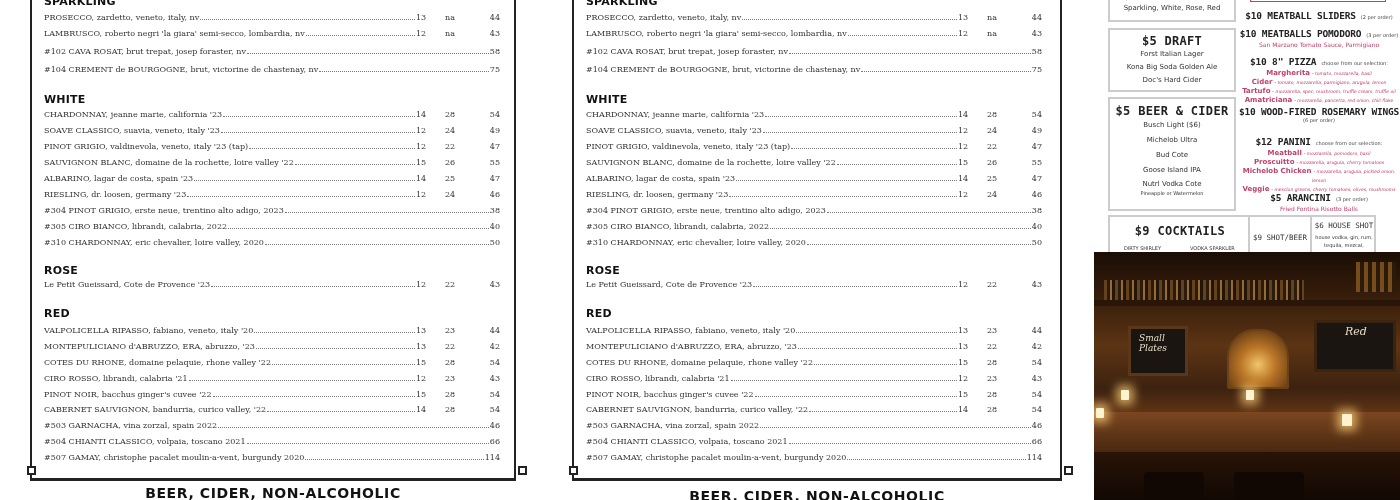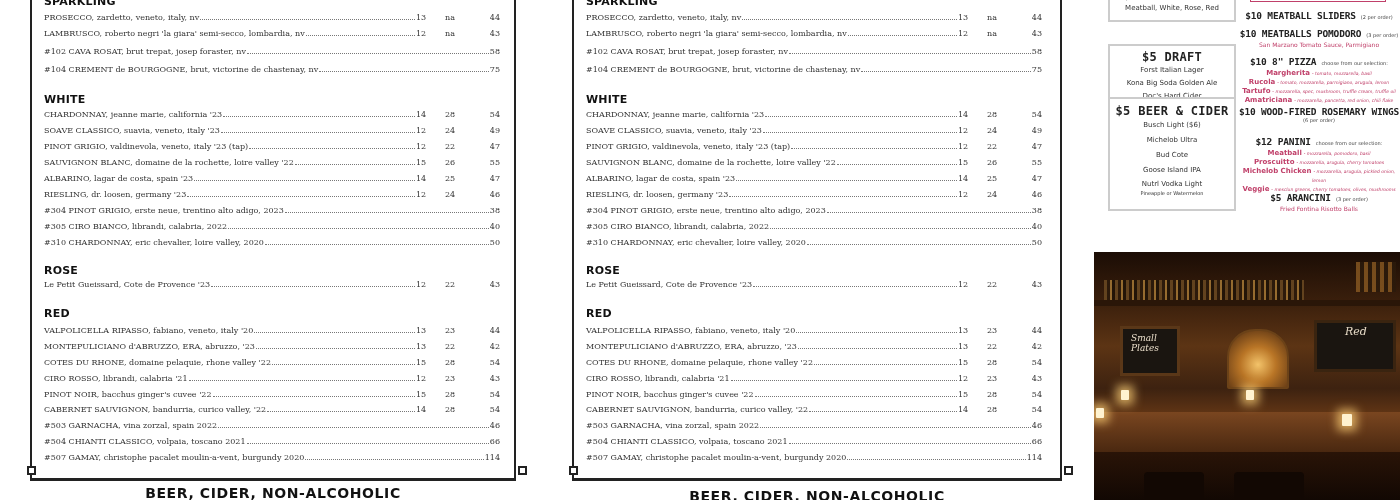--- a/index.html
+++ b/index.html
@@ -408,54 +408,64 @@
       <span class="dots"></span>
       <span class="pb">114</span>
     </div>
 
   <div class="beer-heading" style="top:488px">BEER, CIDER, NON-ALCOHOLIC</div>
 </div>
 
 <div id="poster">
   <div class="box" style="left:8px; top:-12px; width:128px; height:34px;">
     <div class="box-title" style="margin-top:-2px">$7 HOUSE WINE</div>
-    <div class="box-item" style="line-height:12px">Meatball, White, Rose, Red</div>
-  </div>
-
-  <div class="box" style="left:8px; top:44px; width:128px; height:56px;">
+    <div class="box-item" style="line-height:12px">Sparkling, White, Rose, Red</div>
+  </div>
+
+  <div class="box" style="left:8px; top:28px; width:128px; height:64px;">
     <div class="box-title" style="margin-top:4px">$5 DRAFT</div>
     <div class="box-item" style="line-height:13px">Forst Italian Lager</div>
     <div class="box-item" style="line-height:13px">Kona Big Soda Golden Ale</div>
     <div class="box-item" style="line-height:13px">Doc's Hard Cider</div>
   </div>
 
   <div class="box" style="left:8px; top:97px; width:128px; height:114px;">
     <div class="box-title" style="margin-top:5px">$5 BEER &amp; CIDER</div>
     <div class="box-item">Busch Light ($6)</div>
     <div class="box-item">Michelob Ultra</div>
     <div class="box-item">Bud Cote</div>
     <div class="box-item">Goose Island IPA</div>
-    <div class="box-item" style="line-height:12px">Nutrl Vodka Light</div>
+    <div class="box-item" style="line-height:12px">Nutrl Vodka Cote</div>
     <div class="box-sub">Pineapple or Watermelon</div>
   </div>
 
+  <div class="box" style="left:8px; top:215px; width:268px; height:50px; text-align:left;">
+    <div class="box-title" style="position:absolute; left:8px; top:7px; width:124px; text-align:center;">$9 COCKTAILS</div>
+    <div style="position:absolute; left:14px; top:28px; font-size:5px; color:#333;">DIRTY SHIRLEY</div>
+    <div style="position:absolute; left:80px; top:28px; font-size:5px; color:#333;">VODKA SPARKLER</div>
+    <div style="position:absolute; left:138px; top:0; width:2px; height:50px; background:#ccc;"></div>
+    <div style="position:absolute; left:140px; top:16px; width:60px; text-align:center; font-family:'DejaVu Sans Mono', monospace; font-size:7.5px; color:#333;">$9 SHOT/BEER</div>
+    <div style="position:absolute; left:200px; top:0; width:2px; height:50px; background:#ccc;"></div>
+    <div style="position:absolute; left:202px; top:4px; width:64px; text-align:center; font-family:'DejaVu Sans Mono', monospace; font-size:7.5px; color:#333;">$6 HOUSE SHOT</div>
+    <div style="position:absolute; left:204px; top:16px; width:60px; text-align:center; font-size:5px; line-height:8px; color:#333;">house vodka, gin, rum, tequila, mezcal,</div>
+  </div>
 
   <div class="pink-bar"></div>
 
   <div class="special" style="top:4px">
     <span class="sp-title">$10 MEATBALL SLIDERS</span> <span class="sp-note">(2 per order)</span>
   </div>
   <div class="special" style="top:22px">
     <div><span class="sp-title">$10 MEATBALLS POMODORO</span> <span class="sp-note">(3 per order)</span></div>
     <div class="sp-desc">San Marzano Tomato Sauce, Parmigiano</div>
   </div>
   <div class="special" style="top:50px">
     <div><span class="sp-title">$10  8" PIZZA</span> <span class="sp-note">choose from our selection:</span></div>
     <div class="sp-opt"><b>Margherita</b> <i>- tomato, mozzarella, basil</i></div>
-    <div class="sp-opt"><b>Rucola</b> <i>- tomato, mozzarella, parmigiano, arugula, lemon</i></div>
+    <div class="sp-opt"><b>Cider</b> <i>- tomato, mozzarella, parmigiano, arugula, lemon</i></div>
     <div class="sp-opt"><b>Tartufo</b> <i>- mozzarella, spec, mushroom, truffle cream, truffle oil</i></div>
     <div class="sp-opt"><b>Amatriciana</b> <i>- mozzarella, pancetta, red onion, chili flake</i></div>
   </div>
   <div class="special" style="top:106px">
     <div class="sp-title">$10 WOOD-FIRED ROSEMARY WINGS</div>
     <div class="sp-note">(6 per order)</div>
   </div>
   <div class="special" style="top:130px">
     <div><span class="sp-title">$12 PANINI</span> <span class="sp-note">choose from our selection:</span></div>
     <div class="sp-opt"><b>Meatball</b> <i>- mozzarella, pomodoro, basil</i></div>
@@ -466,21 +476,21 @@
   <div class="special" style="top:186px">
     <div><span class="sp-title">$5 ARANCINI</span> <span class="sp-note">(3 per order)</span></div>
     <div class="sp-desc">Fried Fontina Risotto Balls</div>
   </div>
 </div>
 
 <div id="photo">
   <div class="bottles"></div>
   <div class="bottles2"></div>
   <div class="shelf"></div>
-  <div class="chalk" style="left:26px; top:74px; width:60px; height:50px;">
+  <div class="chalk" style="left:34px; top:74px; width:60px; height:50px;">
     <span class="chalk-text" style="left:8px; top:4px;">Small Plates</span>
   </div>
   <div class="arch"></div>
   <div class="chalk" style="left:220px; top:68px; width:82px; height:52px; border-color:#3a2410;">
     <span class="chalk-text" style="left:28px; top:2px; font-size:11px;">Red</span>
   </div>
   <div class="counter"></div>
   <div class="candle" style="left:27px; top:138px;"></div>
   <div class="candle" style="left:152px; top:138px;"></div>
   <div class="candle" style="left:2px; top:156px;"></div>

